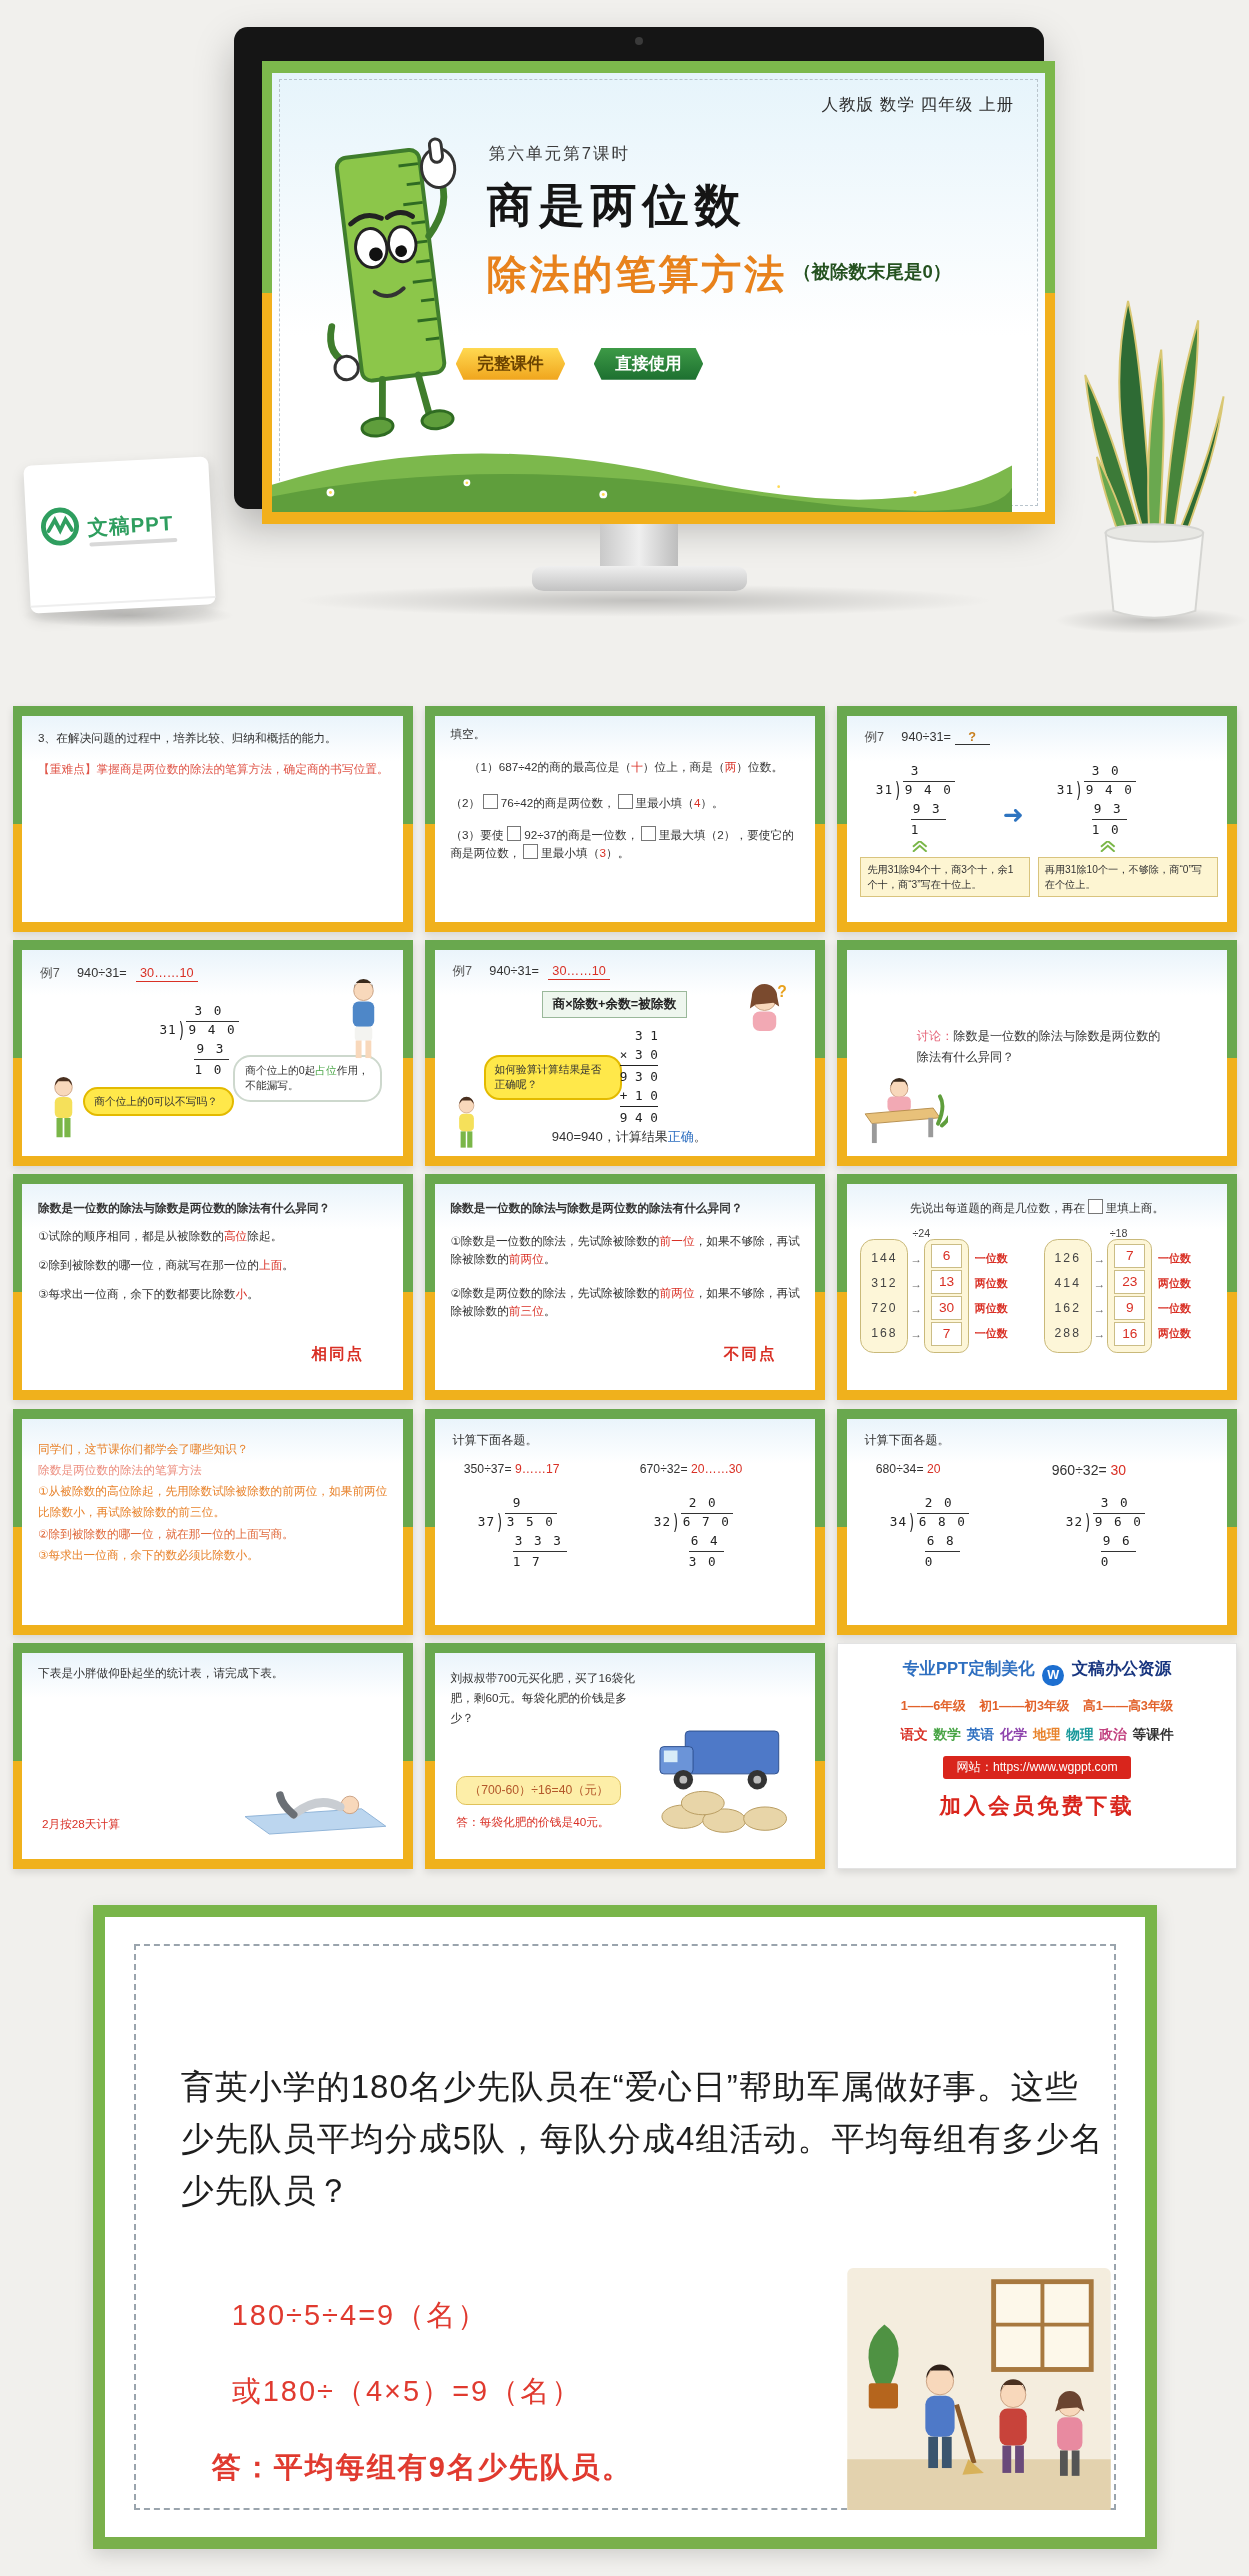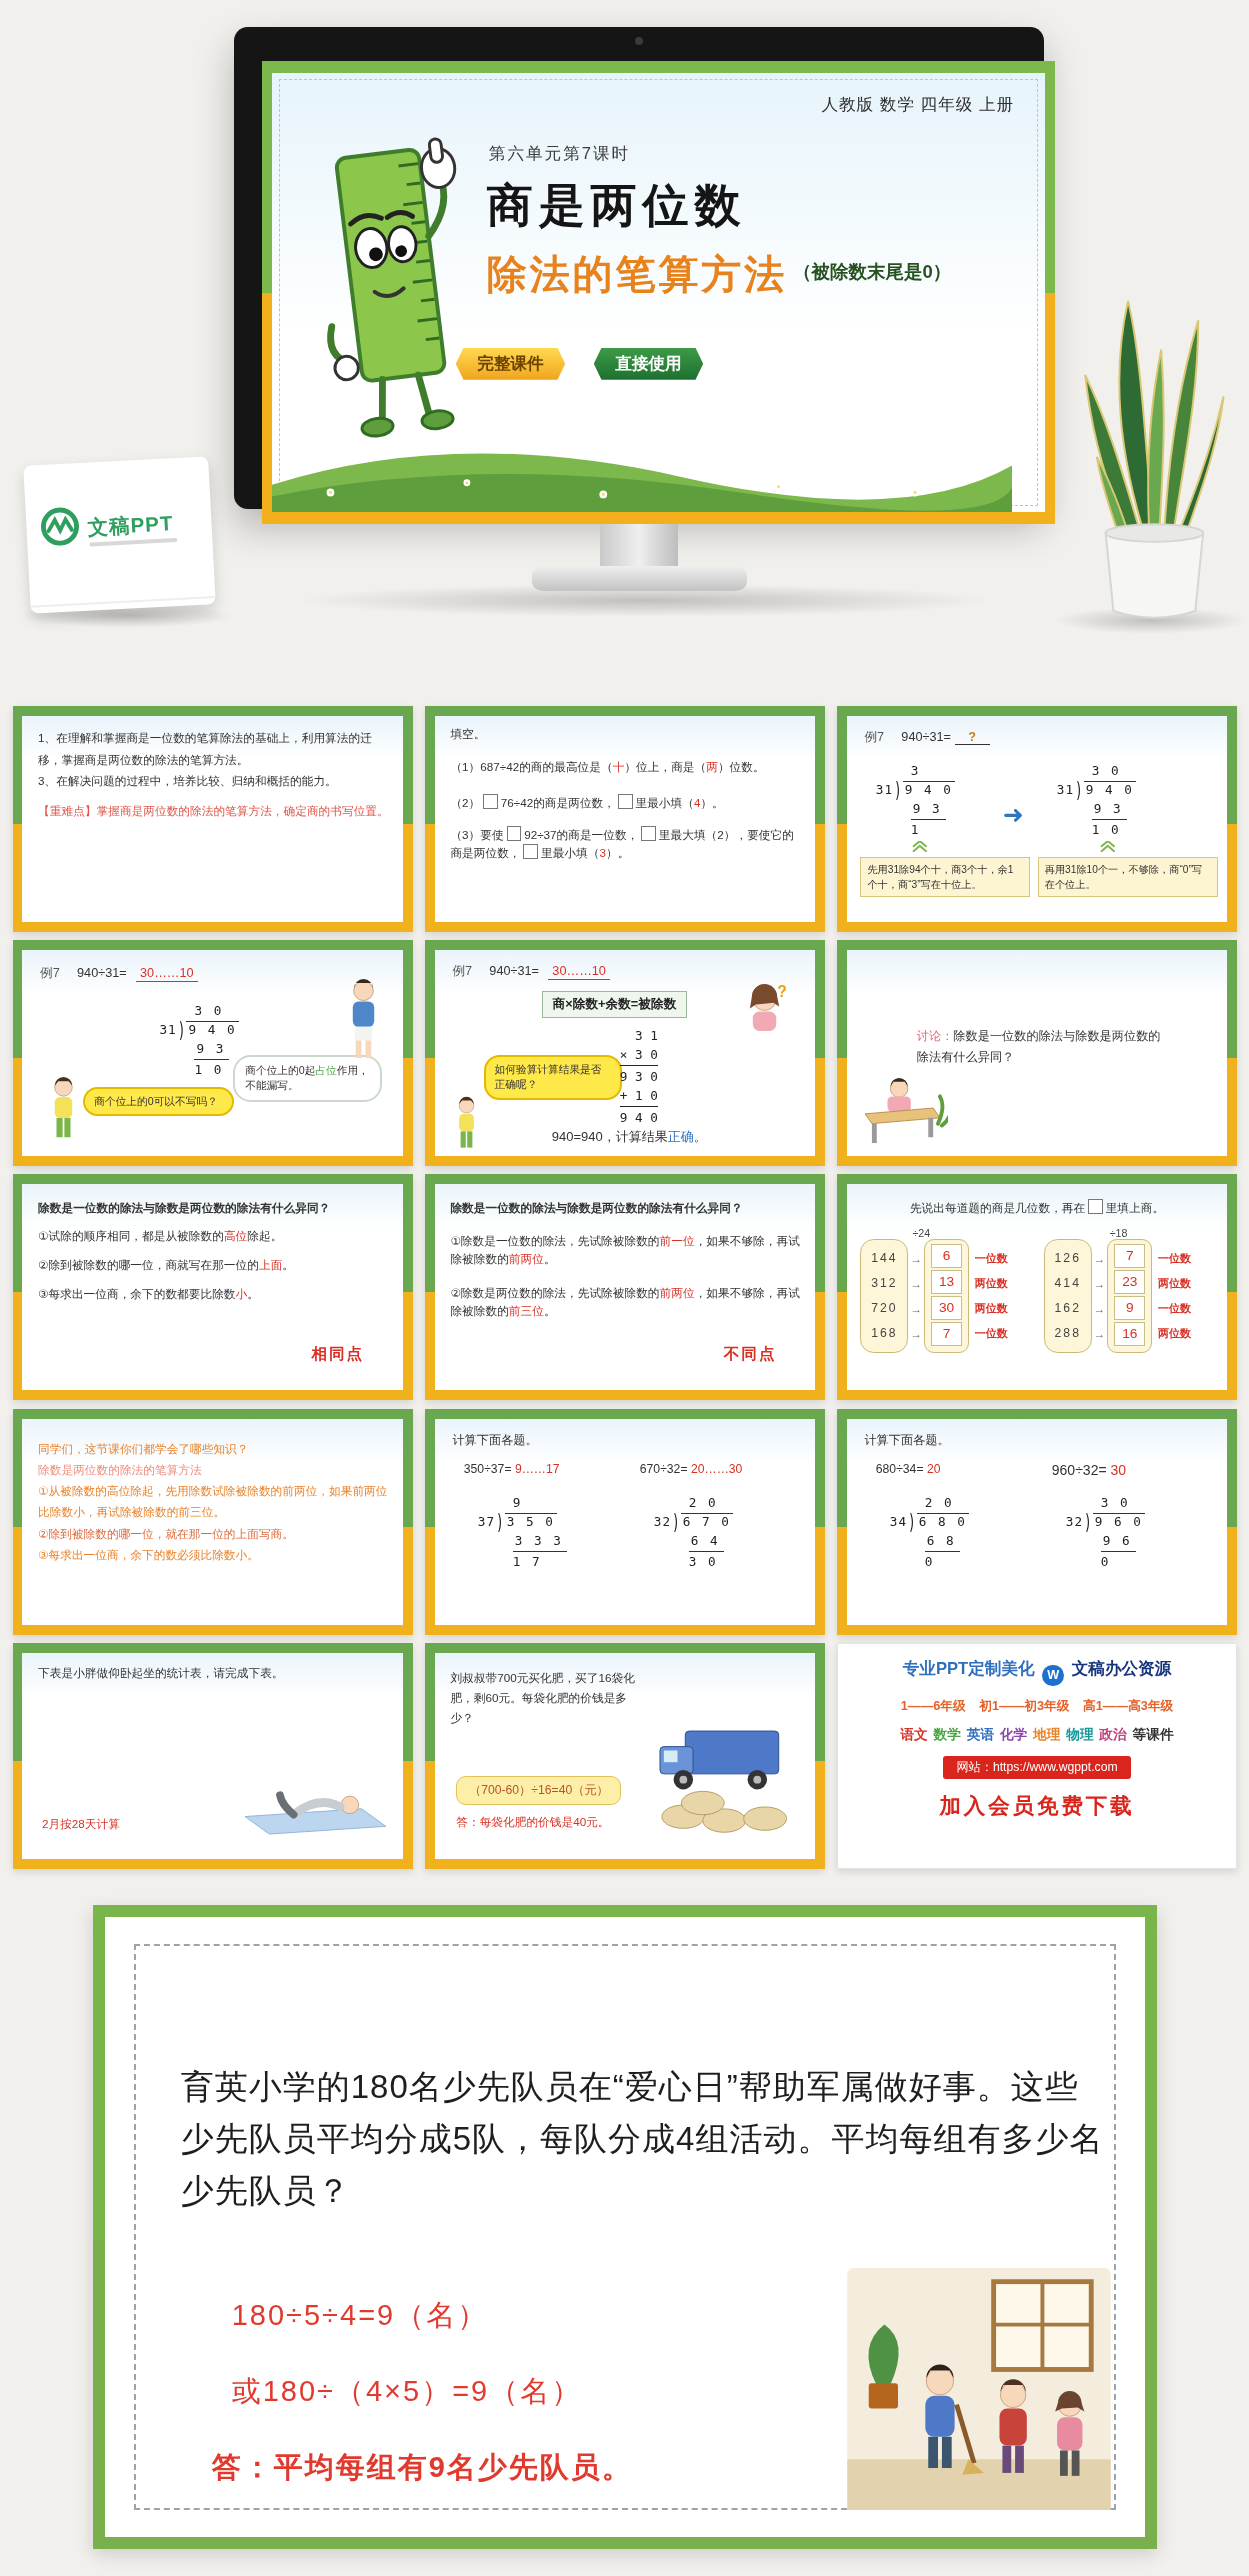--- a/index.html
+++ b/index.html
@@ -199,32 +199,31 @@
     <path d="M100 262 C96 190 100 130 112 70 C118 150 112 210 110 262 Z" fill="#6aa84f"></path>
     <path d="M70 264 C60 236 50 205 46 180 C62 210 72 238 80 264 Z" fill="#6aa84f"></path>
   </g>
   <path d="M55 258 h100 l-8 80 q-42 14 -84 0 Z" fill="#f6f6f4" stroke="#d5d5d2" stroke-width="2"></path>
   <ellipse cx="105" cy="258" rx="50" ry="9" fill="#e8e8e4" stroke="#d5d5d2" stroke-width="2"></ellipse>
 </svg>
 
 <div class="abs cell" style="left:12.7px;top:706px;">
   <div class="cin">
       <div class="pad" style="line-height:1.8;font-size:11.7px;">
-    <div>1、在理解和掌握商是一位数的笔算除法的基础上，利用算法的迁移，掌握商是两位数的除法的笔算方法。</div>
     <div>3、在解决问题的过程中，培养比较、归纳和概括的能力。</div>
     <div style="margin-top:9.8px;color:#e05548;">【重难点】掌握商是两位数的除法的笔算方法，确定商的书写位置。</div>
   </div>
     </div>
 </div>
 
 <div class="abs cell" style="left:425px;top:706px;">
   <div class="cin">
       <div class="pad" style="font-size:11.7px;">
     <div>填空。</div>
-    <div class="itm" style="margin-top:15.6px;"><span>（1）687÷42的商的最高位是（</span><span class="c-red">十</span><span>）位上，商是（</span><span class="c-red">两</span><span>）位数。</span></div>
+    <div class="itm" style="margin-top:15.6px;text-align:center;"><span>（1）687÷42的商的最高位是（</span><span class="c-red">十</span><span>）位上，商是（</span><span class="c-red">两</span><span>）位数。</span></div>
     <div class="itm" style="margin-top:17.6px;"><span>（2）</span><span class="seg-box"></span><span>76÷42的商是两位数，</span><span class="seg-box"></span><span>里最小填（</span><span class="c-red">4</span><span>）。</span></div>
     <div class="itm" style="margin-top:13.7px;"><span>（3）要使</span><span class="seg-box"></span><span>92÷37的商是一位数，</span><span class="seg-box"></span><span>里最大填（</span><span class="c-dark">2</span><span>），要使它的商是两位数，</span><span class="seg-box"></span><span>里最小填（</span><span class="c-red">3</span><span>）。</span></div>
   </div>
     </div>
 </div>
 
 <div class="abs cell" style="left:837px;top:706px;">
   <div class="cin">
     <div class="abs" style="left:17.6px;top:13.7px;font-size:12.7px;">
       <span class="tag">例7</span>

